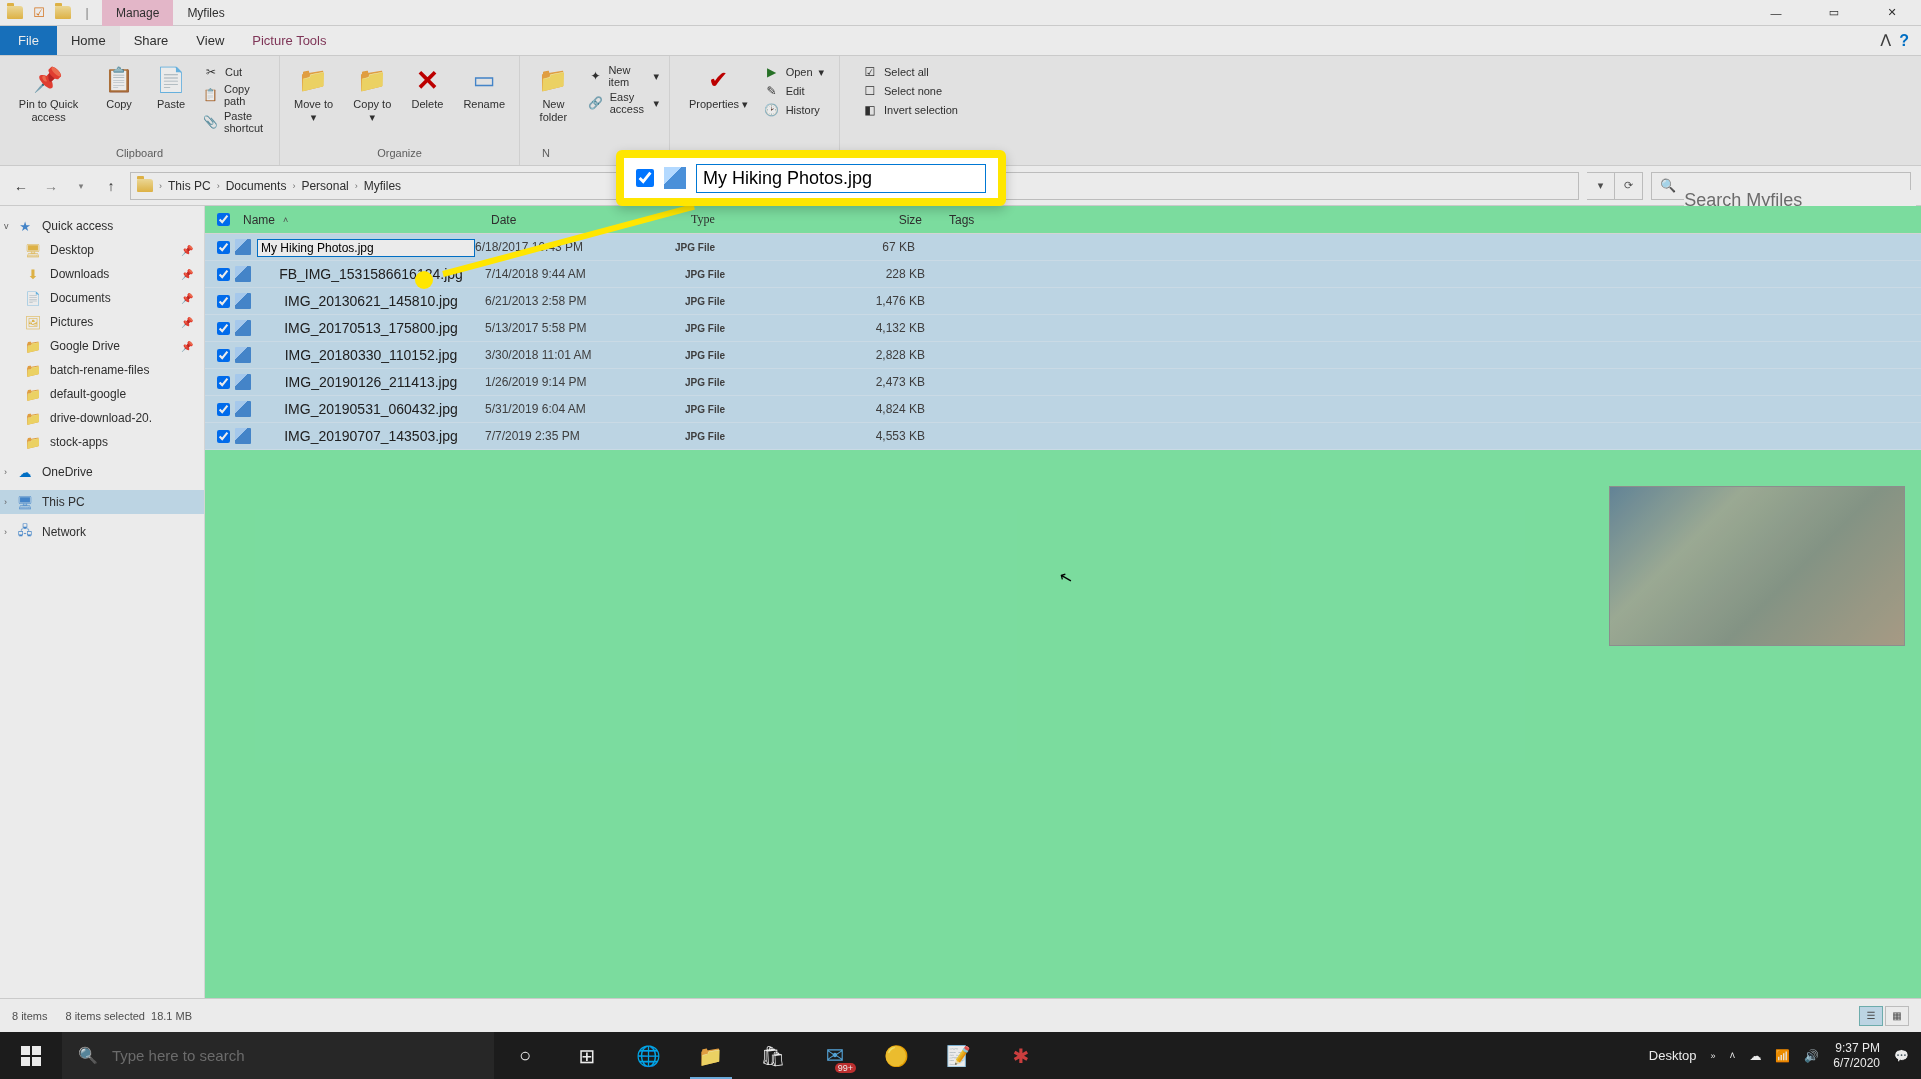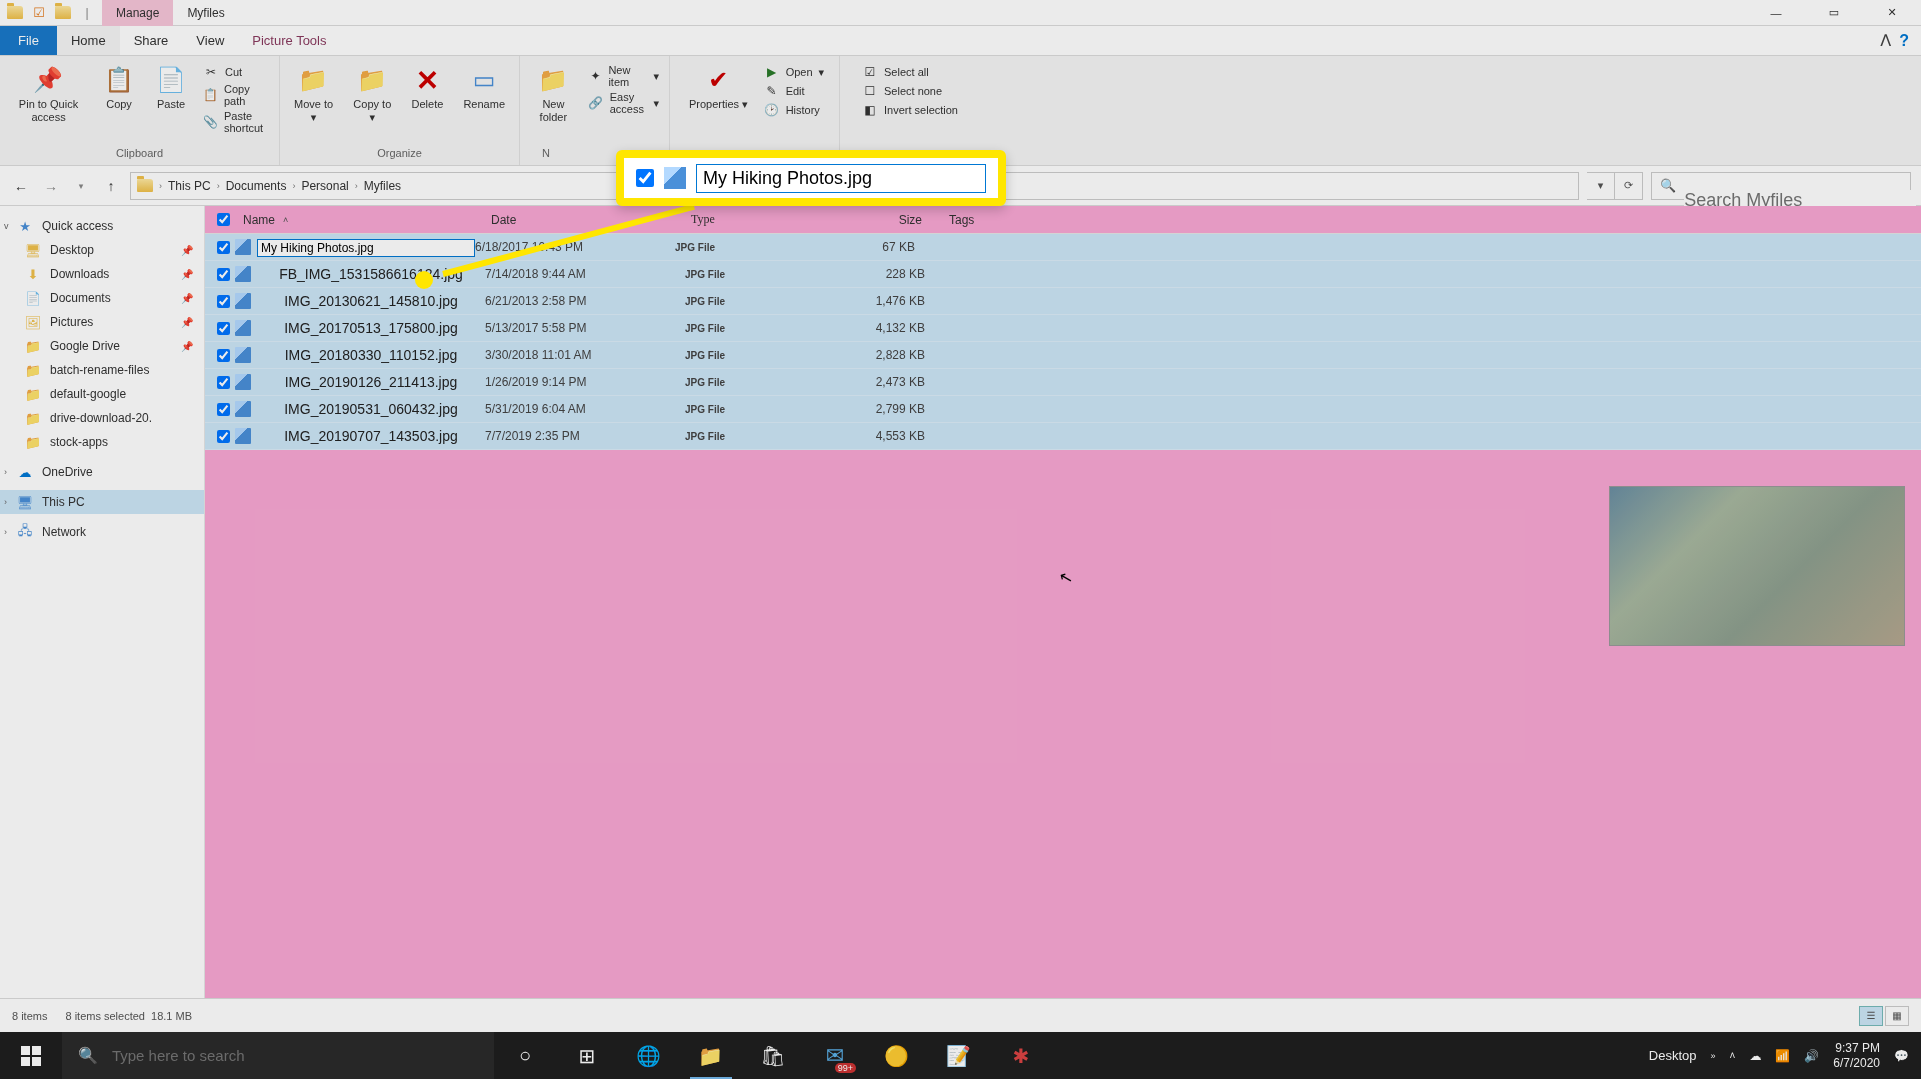--- a/index.html
+++ b/index.html
@@ -66,21 +66,21 @@
 .sb-item.selected { background:#cde6f7; }
 .sb-item .pin-tiny { margin-left:auto; color:#888; font-size:10px; }
 .sb-icon { width:18px; height:16px; display:flex; align-items:center; justify-content:center; font-size:13px; }
 .sb-icon.folder { color:#f0c14b; }
 .sb-icon.quickaccess { color:#4a90d9; }
 .sb-icon.onedrive { color:#0078d4; }
 .sb-icon.thispc { color:#4a90d9; }
 .sb-icon.network { color:#4a90d9; }
 .chevron { position:absolute; left:4px; color:#666; font-size:9px; }
 
-.content { flex:1; display:flex; flex-direction:column; position:relative; background:#f9a8d4; }
+.content { flex:1; display:flex; flex-direction:column; position:relative; background:#86efac; }
 .col-headers { display:flex; height:28px; border-bottom:1px solid #e6e6e6; align-items:center; padding-left:6px; }
 .col-check { width:24px; display:flex; align-items:center; justify-content:center; }
 .col-check input { margin:0; }
 .col { font-size:12px; color:#333; padding:0 8px; border-right:1px solid transparent; }
 .col.name { width:248px; display:flex; align-items:center; gap:4px; }
 .col.date { width:200px; }
 .col.type { width:150px;font-family:Liberation Serif, serif; }
 .col.size { width:108px; text-align:right; padding-right:18px; }
 .col.tags { width:100px; }
 .sort-arrow { color:#555; font-size:9px; margin-left:4px; }
@@ -454,21 +454,21 @@
     <div class="file-size">2,473 KB</div>
           </div>
           <div class="file-row">
     <div class="row-check">
               <input type="checkbox" checked="" style="">
             </div>
     <div class="file-icon-tiny"></div>
     <div class="file-name">IMG_20190531_060432.jpg</div>
     <div class="file-date">5/31/2019 6:04 AM</div>
     <div class="file-type">JPG File</div>
-    <div class="file-size">2,799 KB</div>
+    <div class="file-size">4,824 KB</div>
           </div>
           <div class="file-row">
     <div class="row-check">
               <input type="checkbox" checked="" style="">
             </div>
     <div class="file-icon-tiny"></div>
     <div class="file-name">IMG_20190707_143503.jpg</div>
     <div class="file-date">7/7/2019 2:35 PM</div>
     <div class="file-type">JPG File</div>
     <div class="file-size">4,553 KB</div>

